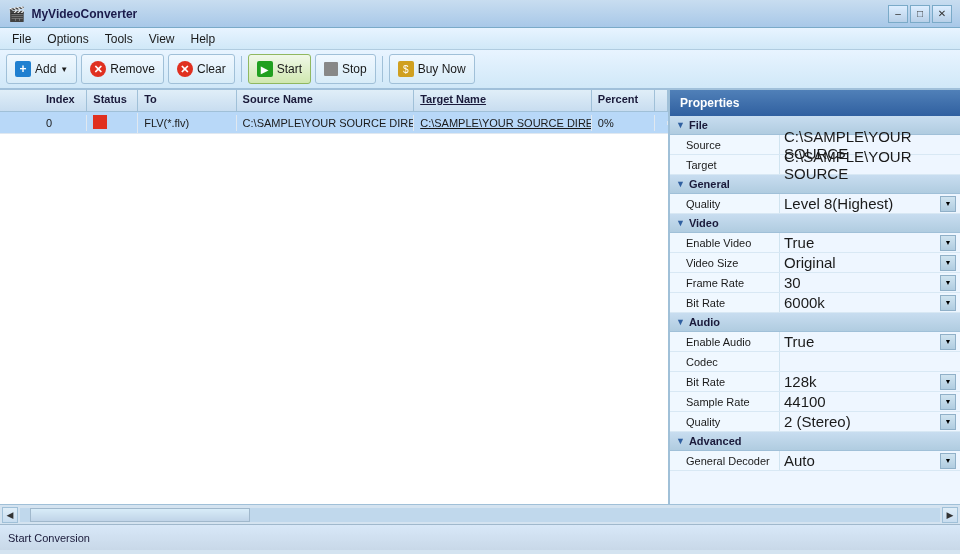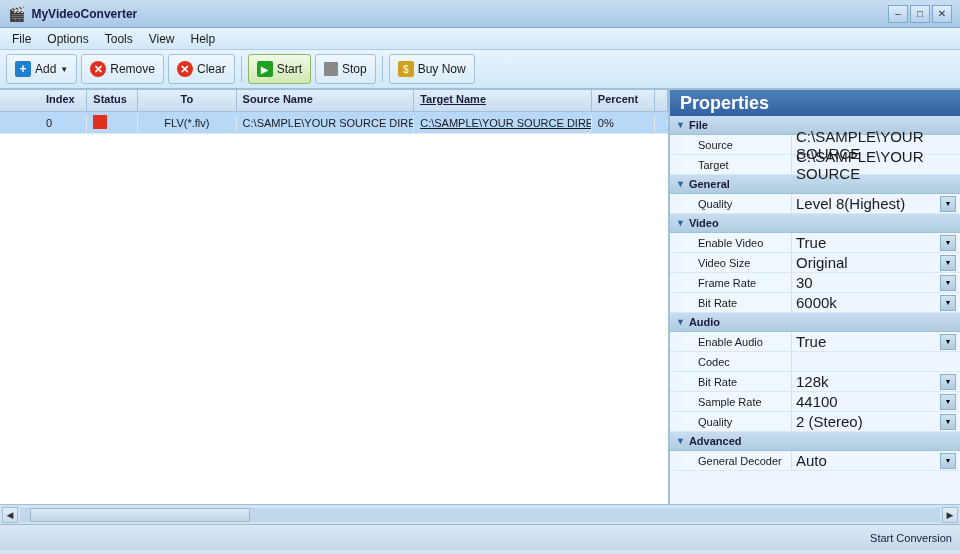--- a/index.html
+++ b/index.html
@@ -100,21 +100,21 @@
     }
     .list-header-cell {
       padding: 3px 6px;
       font-size: 11px;
       font-weight: bold;
       color: #1a1a3a;
       border-right: 1px solid #a0c0d8;
     }
     .col-index { width: 52px; margin-left: 40px; }
     .col-status { width: 56px; }
-    .col-to { width: 110px; text-align: center; }
+    .col-to { width: 110px; }
     .col-source { width: 200px; }
     .col-target { width: 200px; text-decoration: underline; }
     .col-percent { width: 70px; }
     .col-extra { flex: 1; }
 
     .list-body { overflow-y: auto; flex: 1; }
     .list-row {
       display: flex;
       align-items: center;
       height: 22px;
@@ -134,21 +134,21 @@
     
     .properties-panel {
       width: 290px;
       background: #eef6ff;
       display: flex;
       flex-direction: column;
     }
     .props-title {
       background: linear-gradient(to bottom, #5080b8, #3060a0);
       color: white;
-      font-size: 18px;
+      font-size: 12px;
       font-weight: bold;
       padding: 4px 10px;
       height: 26px;
       display: flex;
       align-items: center;
     }
     .props-body { flex: 1; overflow-y: auto; }
     .prop-section-header {
       background: linear-gradient(to bottom, #c8ddf0, #b0cce0);
       padding: 3px 6px;
@@ -170,21 +170,20 @@
     .prop-label {
       width: 110px;
       padding: 2px 6px 2px 16px;
       font-size: 11px;
       color: #1a1a1a;
       background: #f0f8ff;
       border-right: 1px solid #d0e4f0;
       height: 100%;
       display: flex;
       align-items: center;
-      margin-left: 12px;
     }
     .prop-value-wrapper {
       flex: 1;
       display: flex;
       align-items: center;
       padding: 0 4px;
       position: relative;
     }
     .prop-value {
       font-size: 15px;
@@ -234,21 +233,21 @@
     
     .status-bar {
       height: 26px;
       background: linear-gradient(to bottom, #d8e8f8, #c8d8e8);
       border-top: 1px solid #a0b8cc;
       display: flex;
       align-items: center;
       padding: 0 8px;
       font-size: 11px;
       color: #1a1a3a;
-      justify-content: flex-end;
+      justify-content: flex-start;
     }
 
     .chevron-down::after { content: '▼'; font-size: 7px; }
   </style>
 </head>
 <body>
 
 <div class="title-bar">
   <div class="title-bar-left">
     <span style="font-size:14px;">🎬</span>

